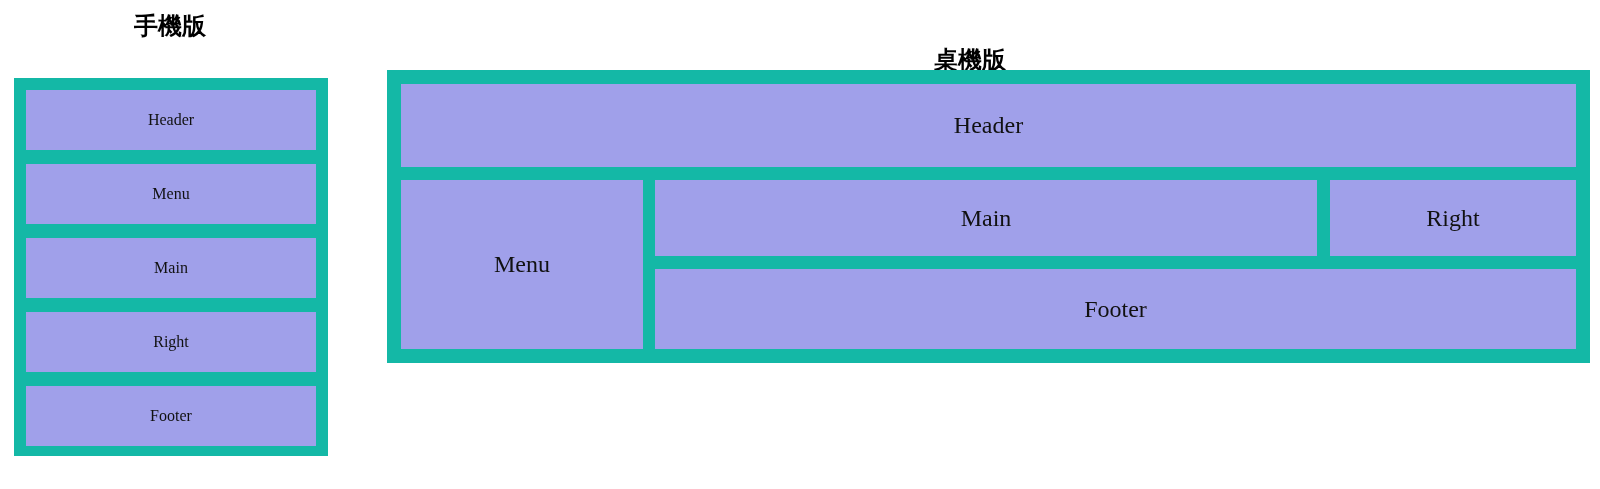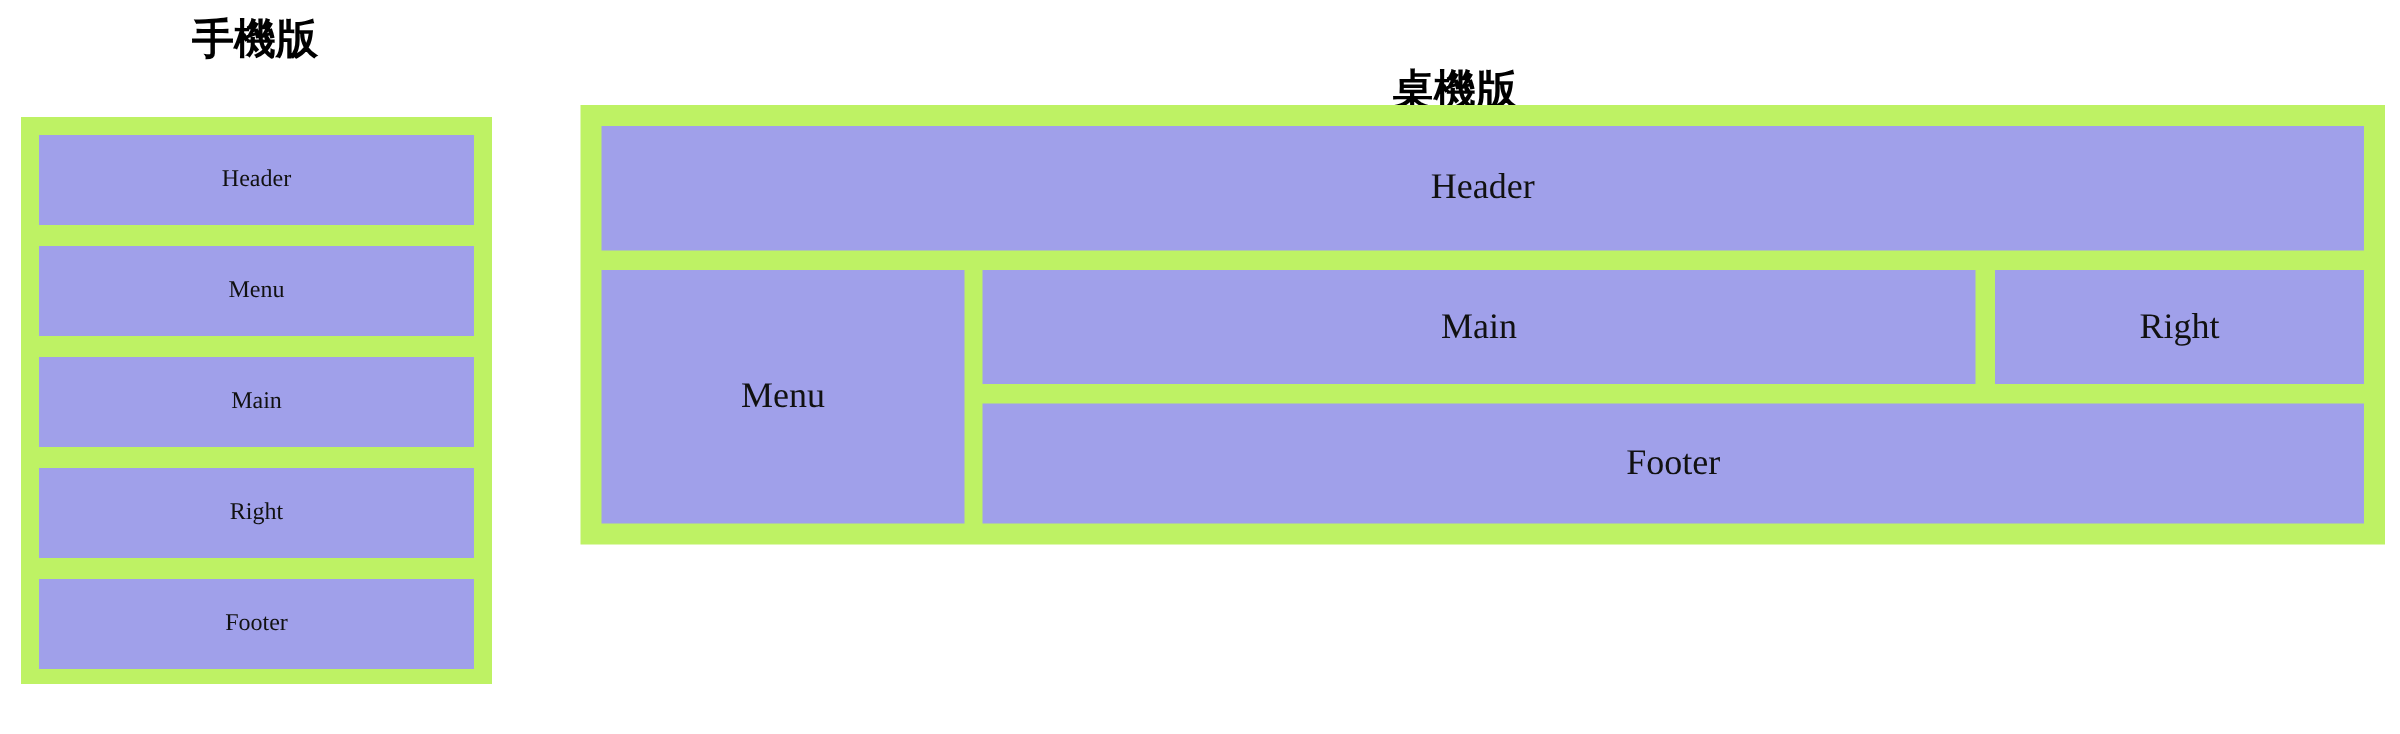--- a/index.html
+++ b/index.html
@@ -20,42 +20,42 @@
     left: 0; top: 0;
     width: 1600px;
     height: 489px;
   }
 
   
   .section-title {
     position: absolute;
     font-family: "Liberation Sans", sans-serif;
     font-weight: bold;
-    font-size: 28px;
+    font-size: 24px;
     line-height: 32px;
     color: #000000;
     text-align: center;
     white-space: nowrap;
   }
   #title-mobile {
     left: 60px;
     top: 10px;
     width: 220px;
   }
   #title-desktop {
     left: 860px;
     top: 10px;
     width: 220px;
     margin-top: 34px;
   }
 
   
   .wireframe-container {
     position: absolute;
-    background: #bef264;
+    background: #14b8a6;
     box-sizing: border-box;
   }
   .block {
     position: absolute;
     background: #a0a0ea;
     box-sizing: border-box;
     display: flex;
     align-items: center;
     justify-content: center;
     color: #111111;

